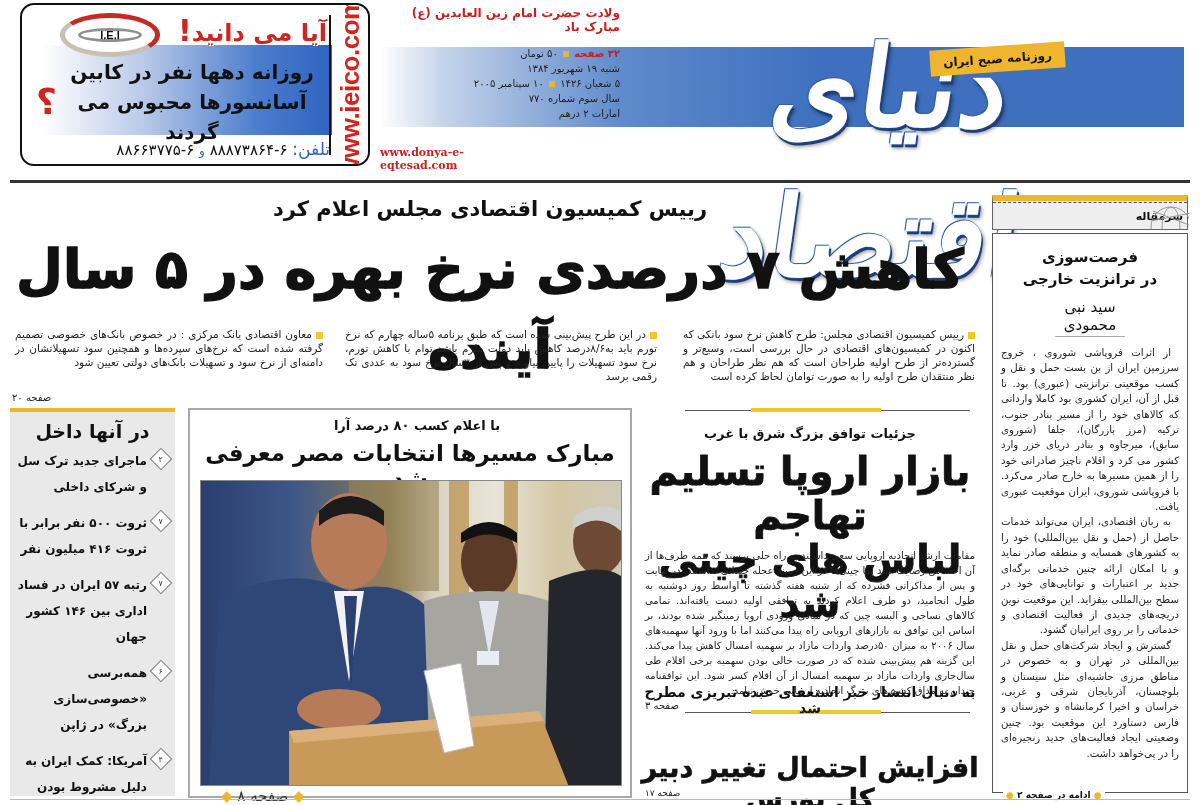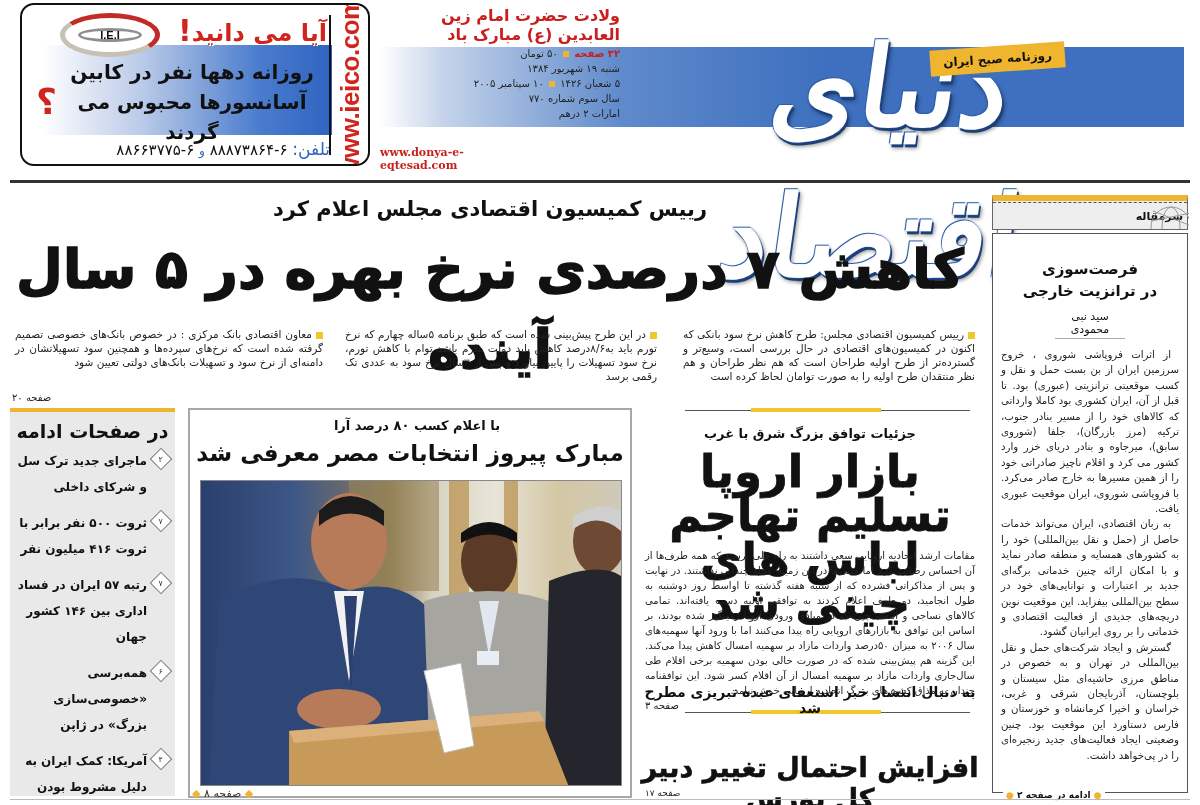--- a/index.html
+++ b/index.html
@@ -19,21 +19,21 @@
     transform: skewX(-8deg);
   }
   .logo-dots { position: absolute; }
   .tagline {
     position: absolute; left: 930px; top: 46px; width: 135px; height: 26px;
     background: #efb52e; transform: rotate(-4deg);
     font-size: 12px; font-weight: bold; line-height: 26px; text-align: center; color: #111;
   }
   .occasion {
     position: absolute; left: 380px; top: 6px; width: 240px; text-align: right;
-    font-size: 16px; font-weight: bold; color: #c8201e;
+    font-size: 12px; font-weight: bold; color: #c8201e;
   }
   .issue-info {
     position: absolute; left: 380px; top: 46px; width: 240px; text-align: right;
     font-size: 10px; line-height: 15px; color: #222;
   }
   .issue-info .sq { display: inline-block; width: 6px; height: 6px; background: #efb52e; margin: 0 2px; vertical-align: middle; }
   .issue-info .price-num { color: #c8201e; font-weight: bold; }
   .website {
     position: absolute; left: 380px; top: 146px; width: 160px; text-align: left; direction: ltr;
     font-family: "DejaVu Serif", serif; font-size: 11px; font-weight: bold; color: #c8201e;
@@ -129,30 +129,30 @@
     position: absolute; left: 188px; top: 408px; width: 444px; height: 390px;
     border: 2px solid #a8a8a8; background: #fff;
   }
   .photo-kicker { position: absolute; left: 0; top: 8px; width: 100%; text-align: center; font-size: 13px; font-weight: bold; padding-left: 14px; }
   .photo-head { position: absolute; left: 0; top: 30px; width: 100%; text-align: center; font-size: 23px; font-weight: bold; }
   .photo {
     position: absolute; left: 10px; top: 70px; width: 422px; height: 306px; overflow: hidden;
     background: linear-gradient(to right, #2a3f6c 0%, #3d5788 22%, #8b7a55 45%, #d8d2c0 55%, #e8e4d8 70%, #d4c7a4 85%, #cfc9b9 100%);
     border: 1px solid #888;
   }
-  .photo-cap { position: absolute; left: 2px; top: 377px; font-size: 11px; color: #333; direction: rtl; }
+  .photo-cap { position: absolute; left: 31px; top: 377px; font-size: 15px; color: #333; direction: rtl; }
   .photo-cap .dot { color: #efb52e; }
 
   
   .mid-rule-top { position: absolute; left: 685px; top: 410px; width: 285px; height: 1px; background: #555; }
   .mid-rule-top .yl, .mid-rule-bot .yl { position: absolute; left: 66px; top: -2px; width: 130px; height: 4px; background: #f1c82c; }
   .mid-kicker { position: absolute; left: 640px; top: 426px; width: 340px; text-align: center; font-size: 13px; font-weight: bold; }
   .mid-head {
     position: absolute; left: 640px; top: 450px; width: 340px; text-align: center;
-    font-size: 45px; font-weight: 900; line-height: 44px; -webkit-text-stroke: 0.8px #111;
+    font-size: 39px; font-weight: 900; line-height: 44px; -webkit-text-stroke: 0.8px #111;
   }
   .mid-body {
     position: absolute; left: 645px; top: 548px; width: 330px;
     font-size: 10px; line-height: 15px; text-align: justify; color: #222;
   }
   .mid-rule-bot { position: absolute; left: 685px; top: 712px; width: 285px; height: 1px; background: #555; }
   .bot-kicker { position: absolute; left: 640px; top: 684px; width: 340px; text-align: center; font-size: 14px; font-weight: bold; }
   .bot-head {
     position: absolute; left: 640px; top: 752px; width: 340px; text-align: center;
     font-size: 27px; font-weight: 900; -webkit-text-stroke: 0.6px #111;
@@ -161,22 +161,22 @@
   
   .editorial { position: absolute; left: 992px; top: 195px; width: 196px; height: 602px; }
   .ed-head {
     position: relative; height: 35px; border: 1px solid #666; background: #eeeeee;
     border-top: 6px solid #efb52e;
   }
   .ed-head::before { content: ""; position: absolute; left: 0; right: 0; top: 1px; border-top: 1px dashed #555; }
   .ed-head .lbl { position: absolute; right: 4px; top: 9px; font-size: 11px; font-weight: bold; }
   .ed-globe { position: absolute; left: 154px; top: 0; width: 42px; height: 28px; }
   .ed-box { position: relative; height: 560px; border: 1px solid #555; border-top: 1px solid #555; margin-top: 3px; background: #fff; }
-  .ed-title { text-align: center; font-size: 15px; font-weight: bold; line-height: 22px; margin-top: 24px; }
-  .ed-author { text-align: center; font-size: 11px; margin: 8px auto 8px auto; width: 70px; border-bottom: 1px solid #aaa; padding-bottom: 2px; }
+  .ed-title { text-align: center; font-size: 15px; font-weight: bold; line-height: 22px; margin-top: 12px; }
+  .ed-author { text-align: center; font-size: 15px; margin: 8px auto 8px auto; width: 70px; border-bottom: 1px solid #aaa; padding-bottom: 2px; }
   .ed-body { padding: 0 8px; font-size: 10.2px; line-height: 15.4px; text-align: justify; color: #222; }
   .ed-body p { text-indent: 8px; }
   .ed-cont { position: absolute; left: 10px; bottom: -8px; background: #fff; padding: 0 3px; font-size: 9px; font-weight: bold; }
   .ed-cont .dot { color: #efb52e; }
 
   .bottom-rule { position: absolute; left: 10px; top: 799px; width: 1180px; height: 1px; background: #bbb; }
 </style>
 </head>
 <body>
 
@@ -252,21 +252,21 @@
   <div class="summary" style="left:345px; width:312px;">
     <span class="bullet"></span><span>در این طرح پیش‌بینی شده است که طبق برنامه ۵ساله چهارم که نرخ تورم باید به۸/۶درصد کاهش یابد دولت ملزم باشد توام با کاهش تورم، نرخ سود تسهیلات را پایین بیاورد و پس از ۳سال نرخ سود به عددی تک رقمی برسد</span>
   </div>
   <div class="summary" style="left:15px; width:308px;">
     <span class="bullet"></span><span>معاون اقتصادی بانک مرکزی : در خصوص بانک‌های خصوصی تصمیم گرفته شده است که نرخ‌های سپرده‌ها و همچنین سود تسهیلاتشان در دامنه‌ای از نرخ سود و تسهیلات بانک‌های دولتی تعیین شود</span>
   </div>
 </div>
 <div class="page-ref" style="left:12px; top:392px;">صفحه ۲۰</div>
 
 <div class="inside">
-  <div class="inside-title">در صفحات ادامه</div>
+  <div class="inside-title">در آنها داخل</div>
   <div class="inside-item">
     <div class="diamond">
         <span>۲</span>
       </div>
     <div class="txt">ماجرای جدید ترک سل و شرکای داخلی</div>
   </div>
   <div class="inside-item">
     <div class="diamond">
         <span>۷</span>
       </div>
@@ -300,21 +300,21 @@
     <div class="diamond">
         <span>۱۵</span>
       </div>
     <div class="txt">گفت‌وگو با واعظی آشتیانی درخصوص جایگاه شوراهای شهر</div>
   </div>
 
 </div>
 
 <div class="photo-box">
   <div class="photo-kicker">با اعلام کسب ۸۰ درصد آرا</div>
-  <div class="photo-head">مبارک پیروز انتخابات مصر معرفی شد</div>
+  <div class="photo-head">مبارک مسیرها انتخابات مصر معرفی شد</div>
   <div class="photo" title="Hosni Mubarak casting ballot in wooden ballot box, two officials watching">
     <svg width="422" height="306" viewBox="0 0 422 306">
 
       <rect x="150" y="0" width="90" height="110" fill="#9a8658" opacity="0.6"></rect>
       <rect x="250" y="0" width="20" height="200" fill="#b88f4a" opacity="0.7"></rect>
       <rect x="305" y="0" width="14" height="200" fill="#b88f4a" opacity="0.7"></rect>
 
       <ellipse cx="150" cy="60" rx="38" ry="48" fill="#b77b5a"></ellipse>
       <path d="M120 30 Q150 0 185 30 L185 45 Q150 20 120 45 Z" fill="#1b1b1b"></path>
       <path d="M20 120 Q90 80 150 110 Q215 90 255 160 L265 306 L10 306 Z" fill="#2e4777"></path>

